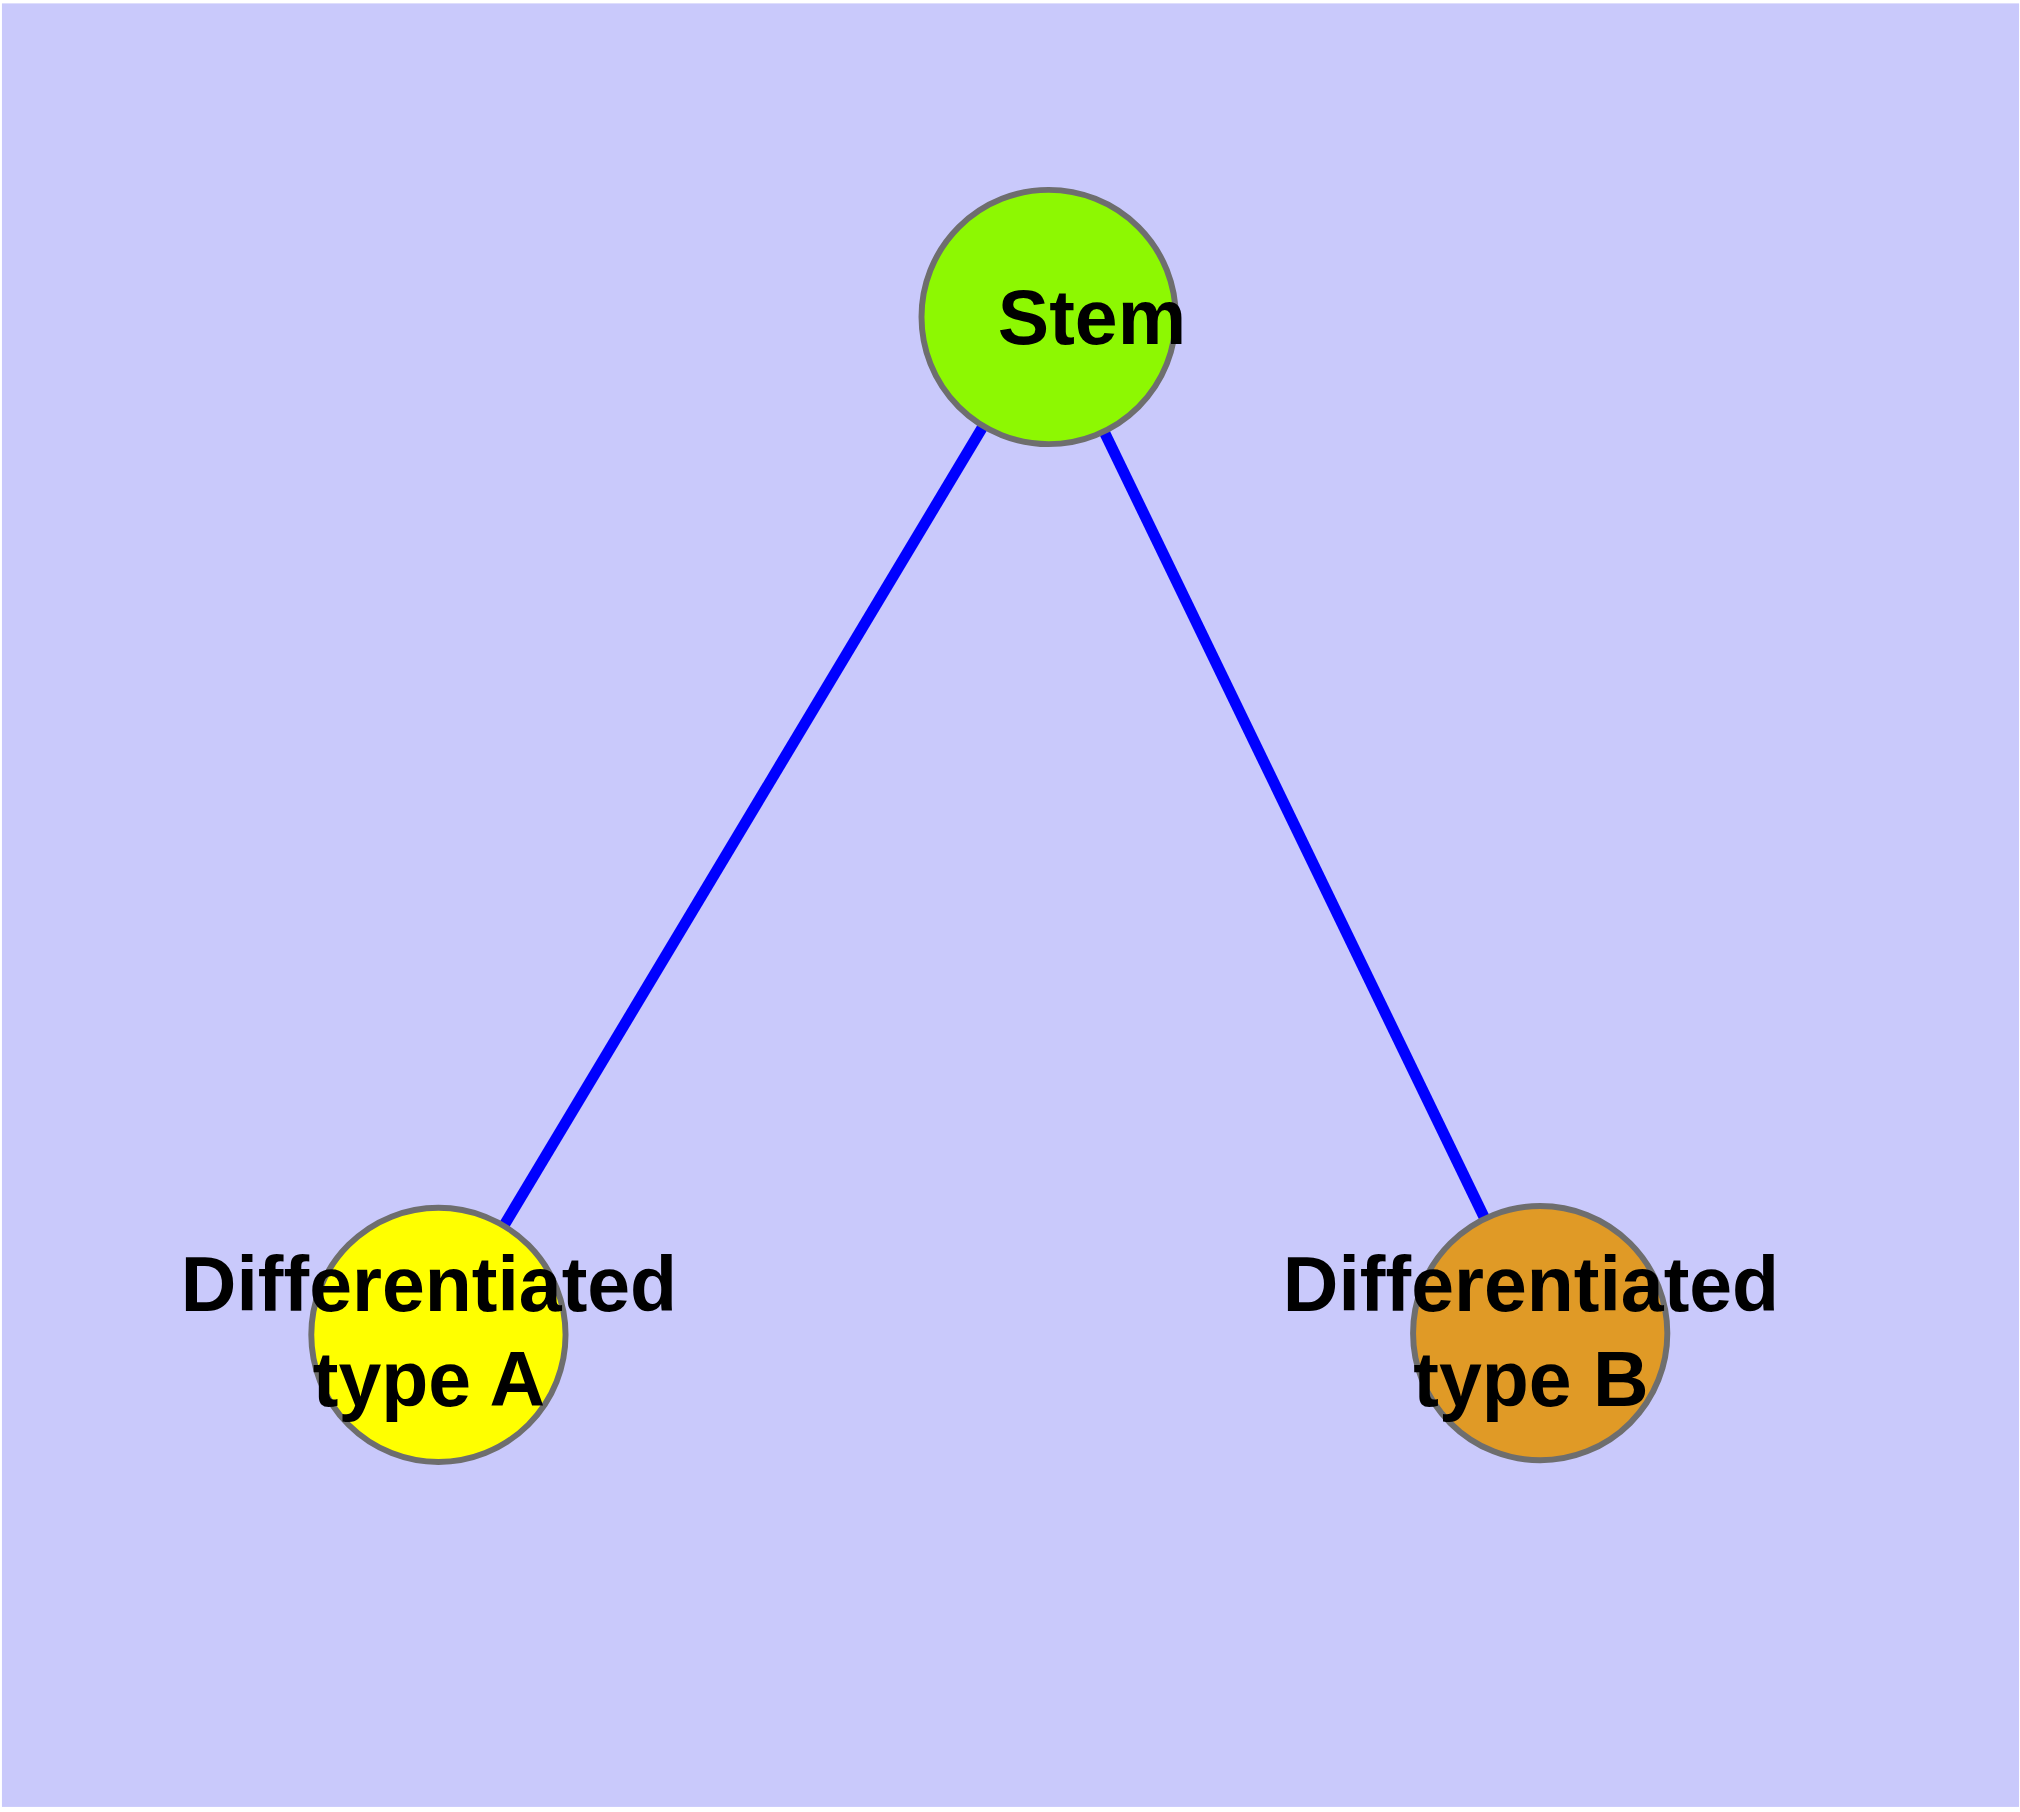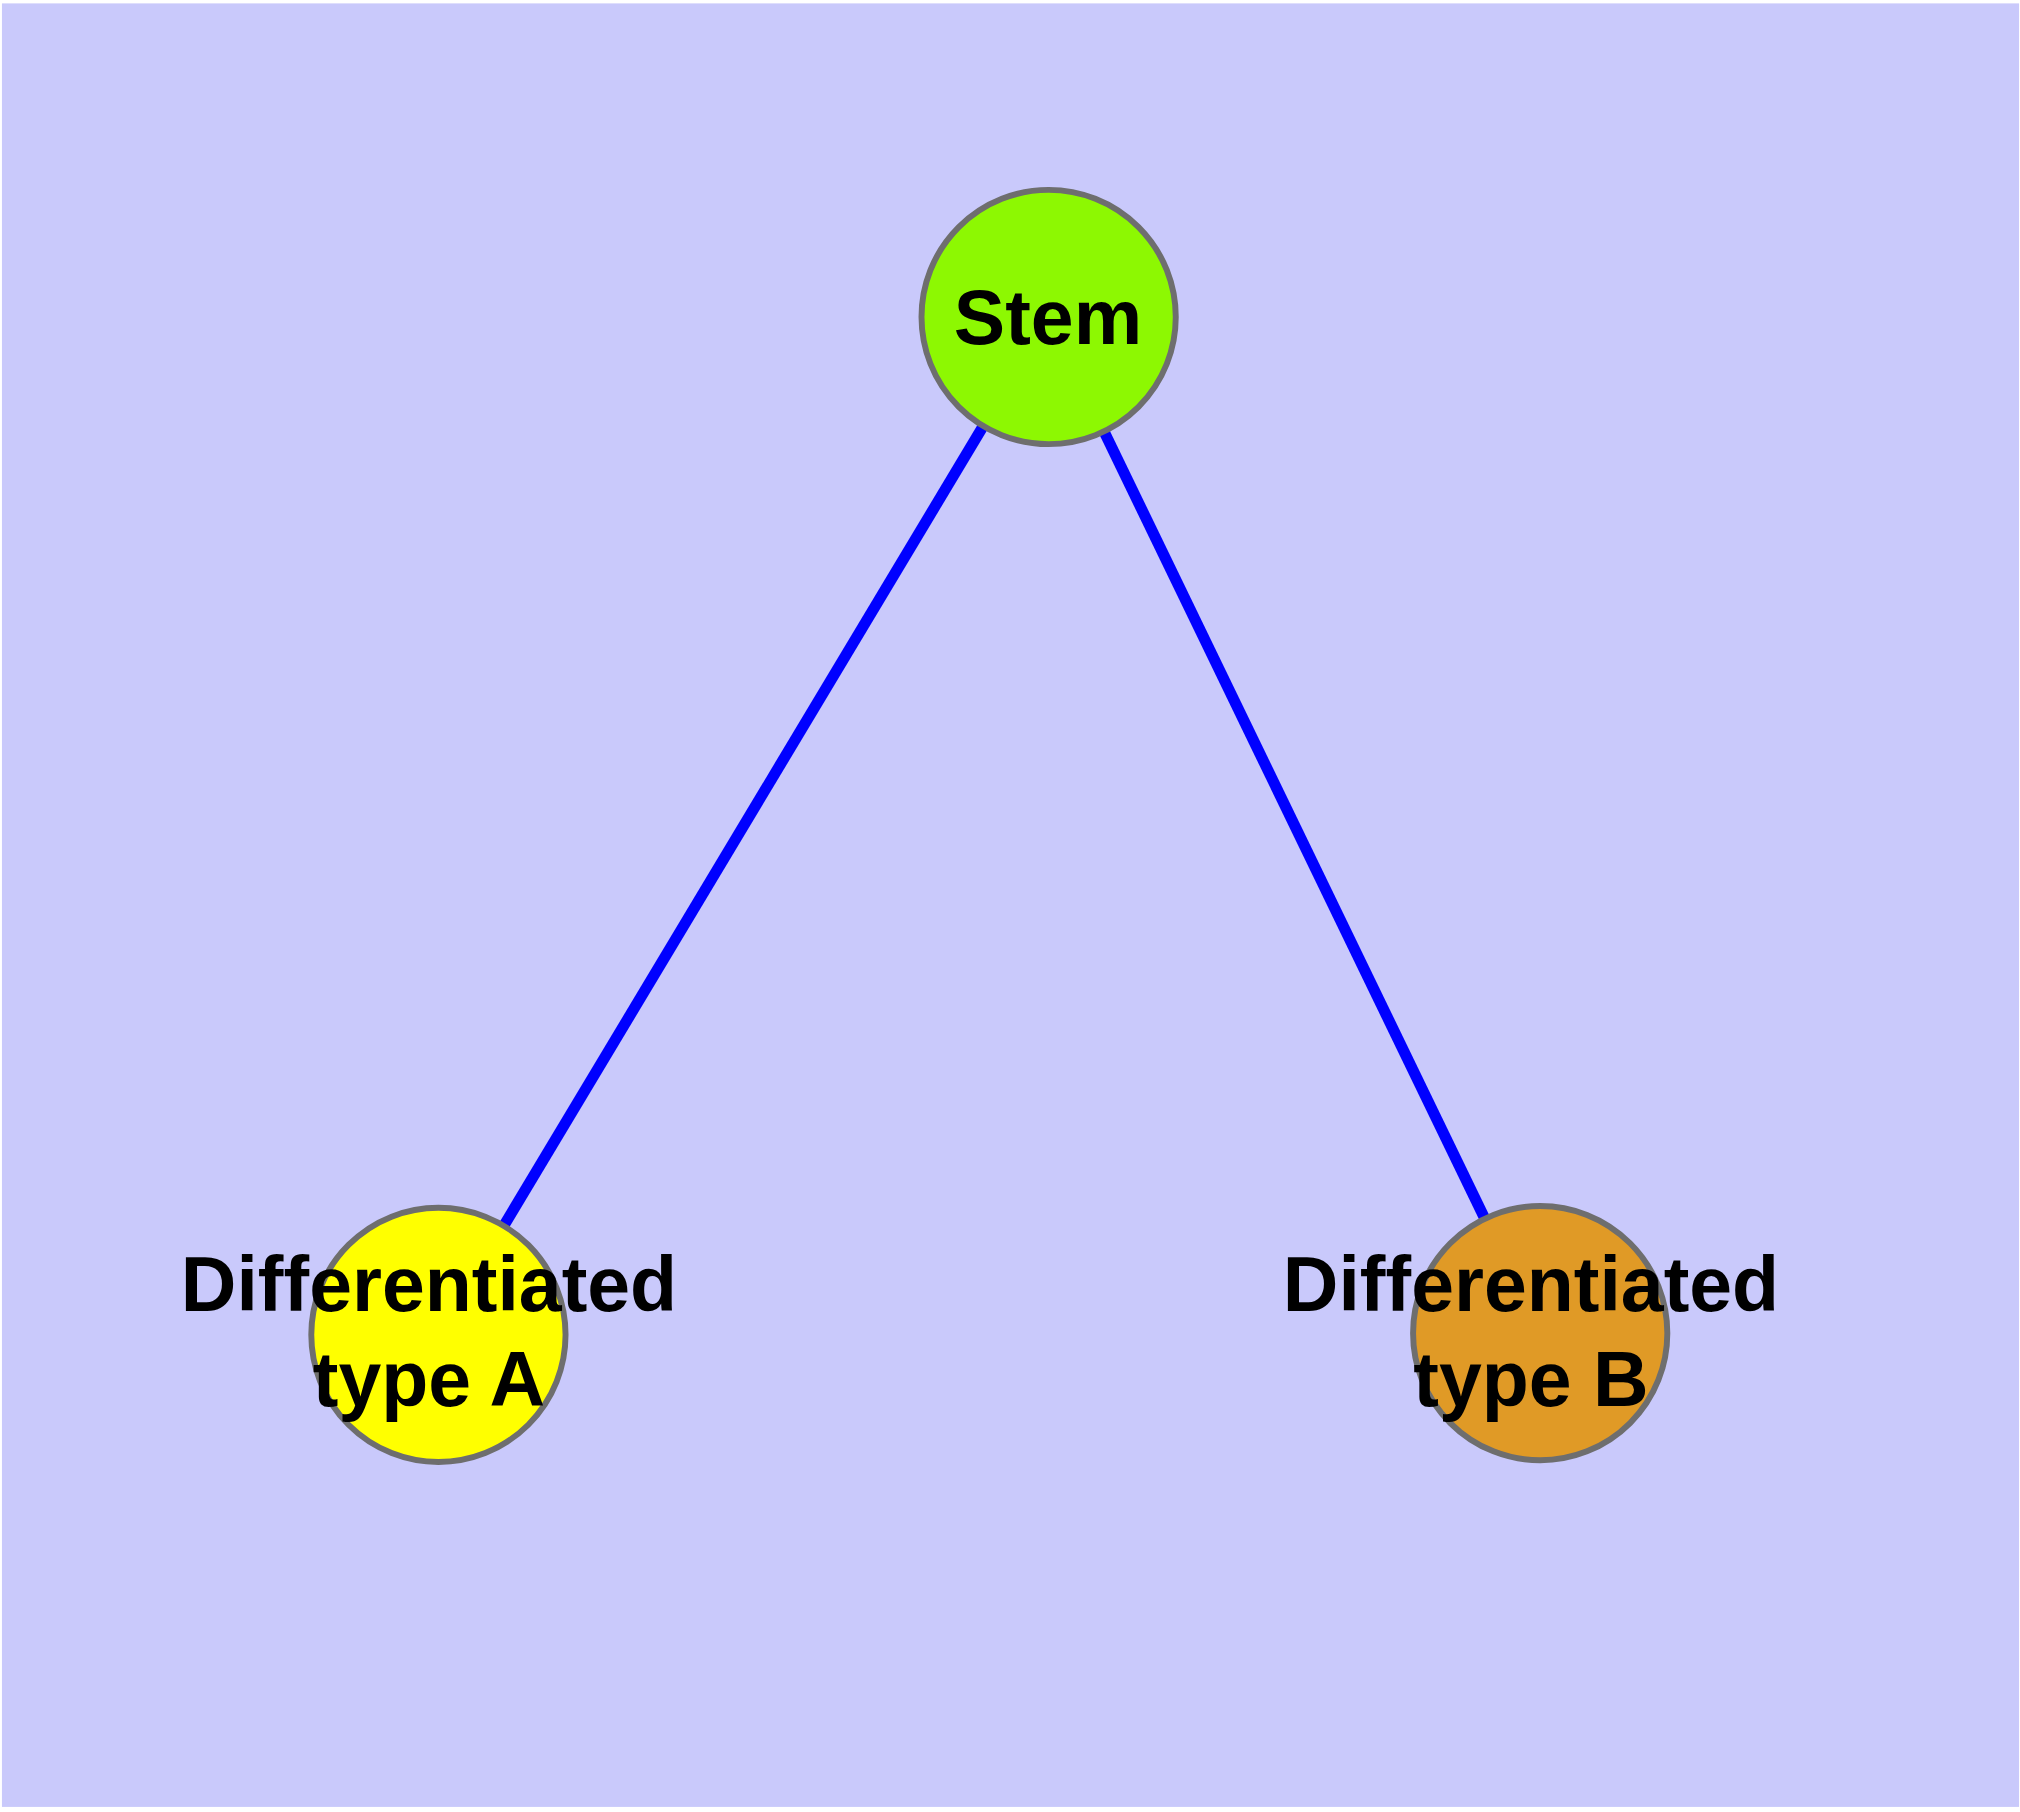--- a/index.html
+++ b/index.html
@@ -21,21 +21,21 @@
     position: absolute;
     transform: translate(-50%, -50%);
     font-family: "Liberation Sans", sans-serif;
     font-weight: bold;
     font-size: 77px;
     line-height: 95px;
     color: #000000;
     text-align: center;
     white-space: pre-line;
   }
-  #stem-label   { left: 1048px; top: 317px;  }
+  #stem-label   { left: 1092px; top: 317px;  }
   #type-a-label { left: 429px;  top: 1332px; }
   #type-b-label { left: 1531px; top: 1332px; }
 </style>
 </head>
 <body>
 
 <svg id="graph-canvas" width="2021" height="1812" viewBox="0 0 2384 2138">
 
   <rect x="2" y="4" width="2380" height="2128" fill="#C9C9FB"></rect>
 

